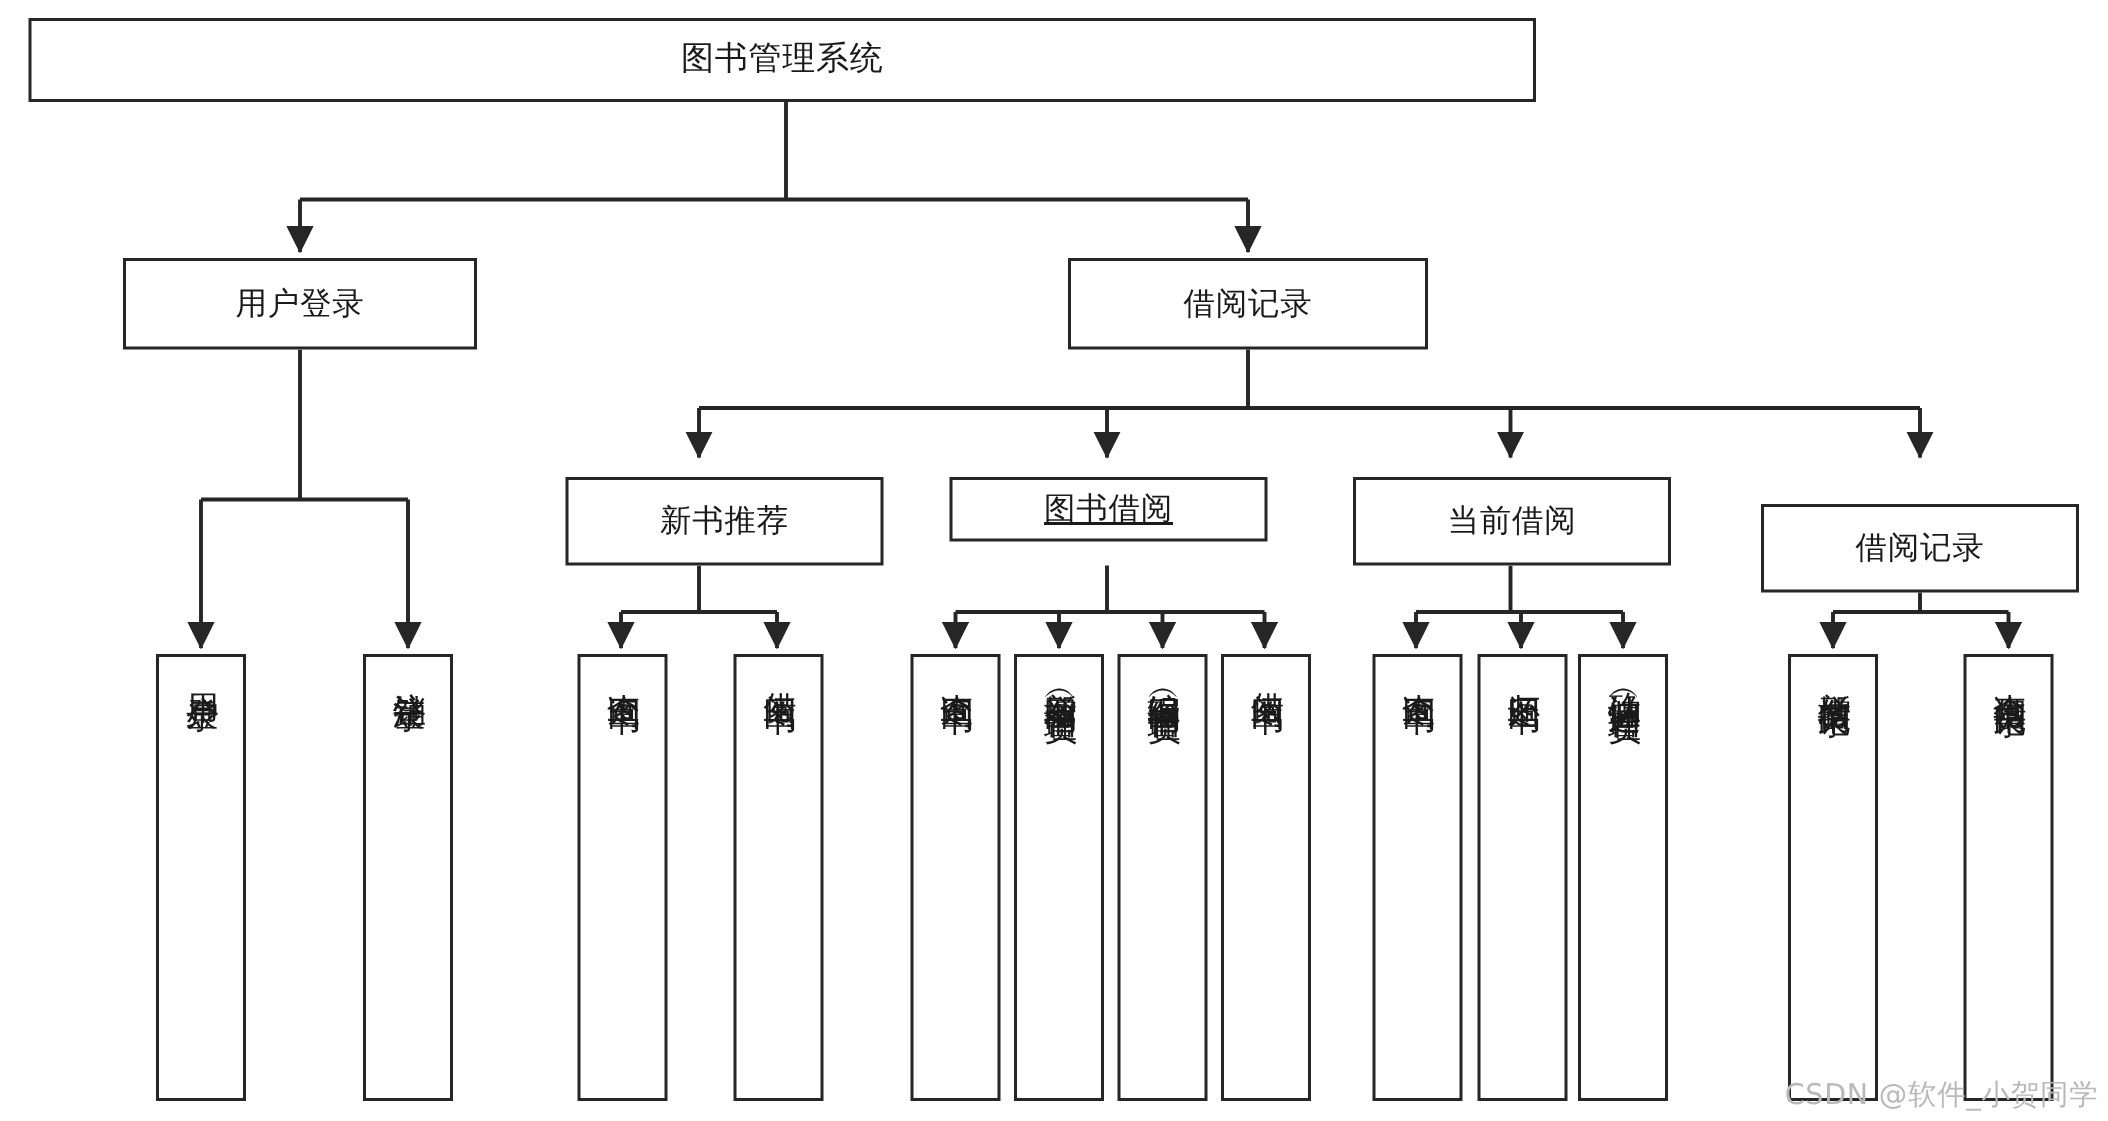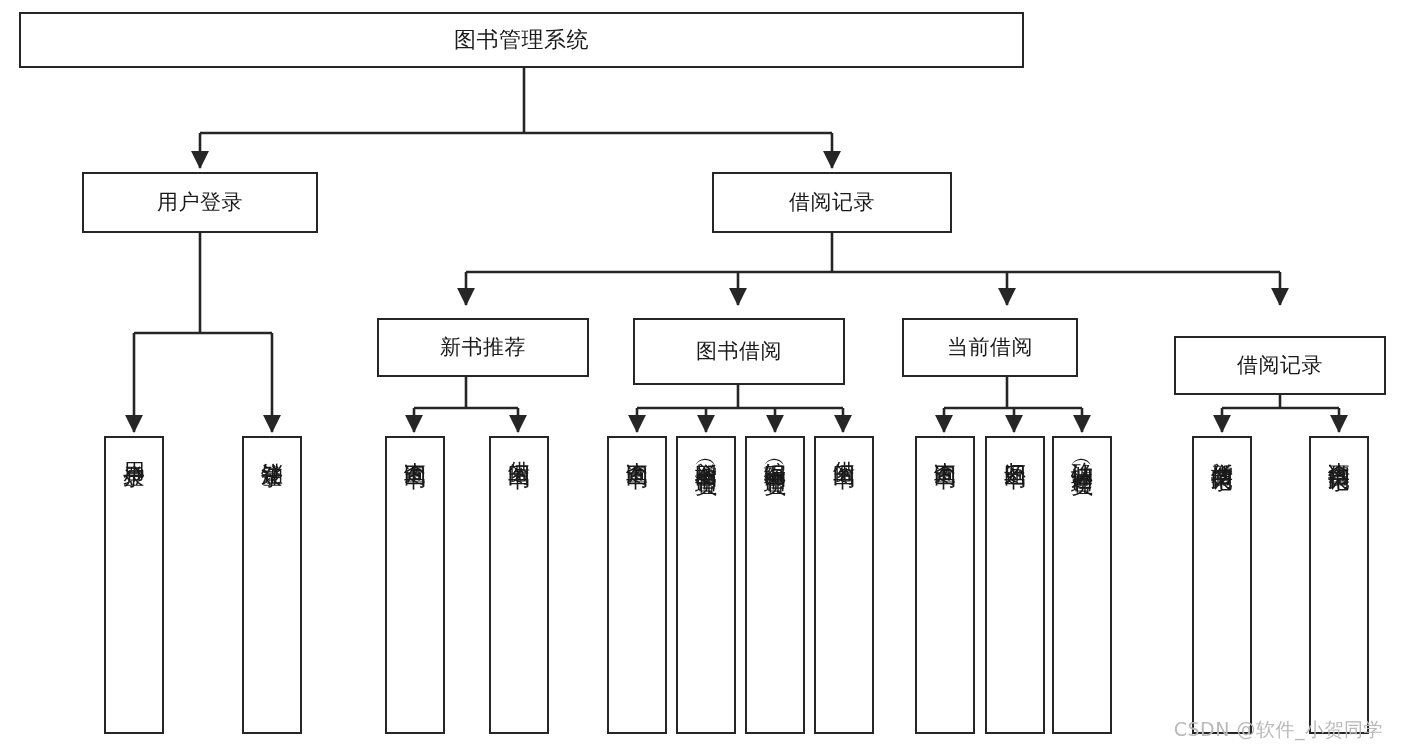--- a/index.html
+++ b/index.html
@@ -59,21 +59,21 @@
     text-orientation: upright;
     font-size: 22px;
     line-height: 1.0;
     letter-spacing: 2px;
     white-space: nowrap;
   }
   .node.root .node-label { font-size: 22px; }
 
   .watermark {
     position: absolute;
-    right: 22px;
+    right: 6px;
     bottom: 4px;
     font-size: 19px;
     color: #b9b9b9;
     white-space: nowrap;
     font-family: "DejaVu Sans", "Liberation Sans", sans-serif;
     letter-spacing: 0.5px;
     user-select: none;
   }
 </style>
 </head>
@@ -140,25 +140,25 @@
   </div>
 
   <div class="node horiz" style="left:712px; top:172px; width:240px; height:61px;">
     <span class="node-label">借阅记录</span>
   </div>
 
   <div class="node horiz" style="left:361px; top:318px; width:212px; height:59px;margin-left:16px;">
     <span class="node-label">新书推荐</span>
   </div>
 
-  <div class="node horiz" style="left:633px; top:318px; width:212px; height:67px;">
+  <div class="node horiz" style="left:633px; top:318px; width:212px; height:43px;text-decoration:underline;">
     <span class="node-label">图书借阅</span>
   </div>
 
-  <div class="node horiz" style="left:902px; top:318px; width:176px; height:59px;">
+  <div class="node horiz" style="left:902px; top:318px; width:212px; height:59px;">
     <span class="node-label">当前借阅</span>
   </div>
 
   <div class="node horiz" style="left:1174px; top:336px; width:212px; height:59px;">
     <span class="node-label">借阅记录</span>
   </div>
 
   <div class="node vert" style="left:104px; top:436px; width:60px; height:298px;">
     <span class="node-label">用户登录</span>
   </div>

